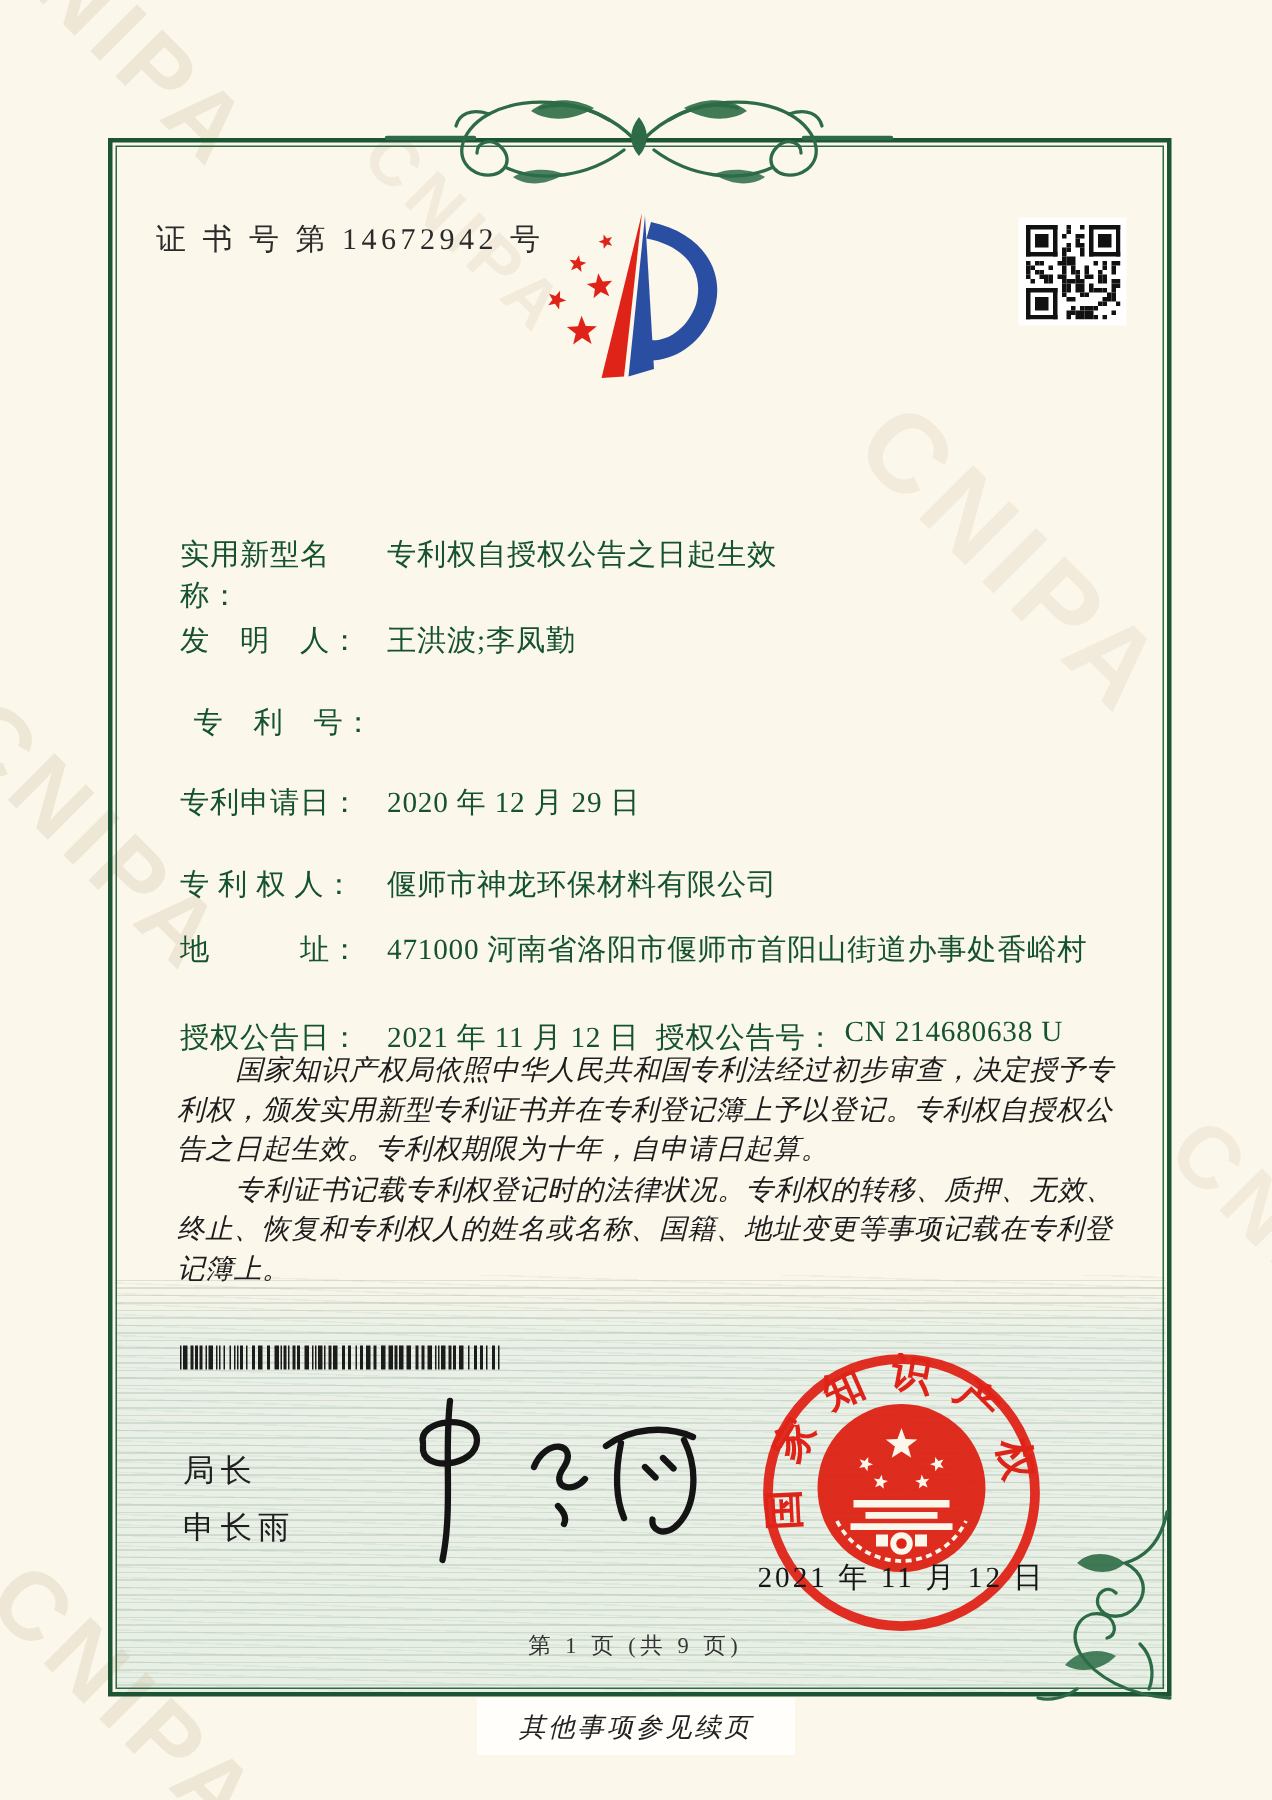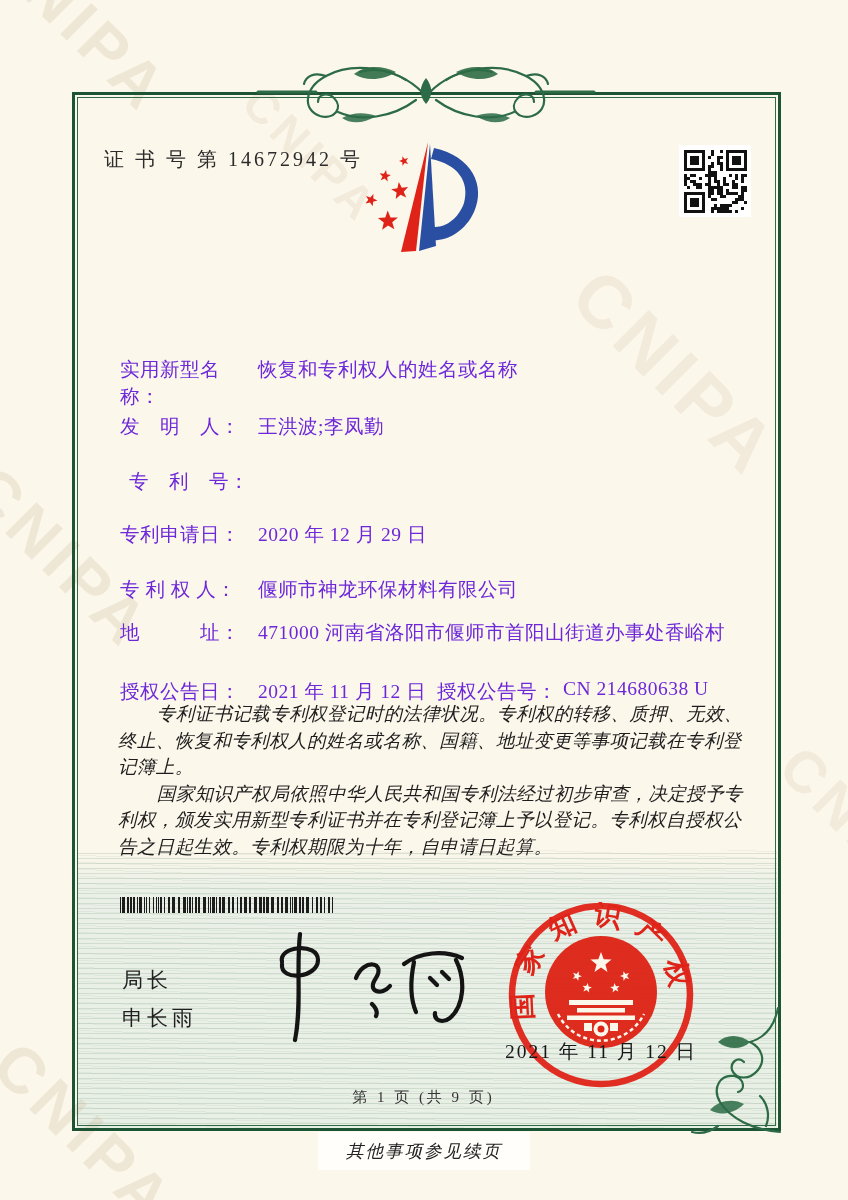--- a/index.html
+++ b/index.html
@@ -30,21 +30,21 @@
   .certno{position:absolute;left:104px;top:146px;font-size:20px;letter-spacing:3px;color:#2b2b2b;}
 
   .qrbox{position:absolute;left:679px;top:145px;width:72px;height:72px;background:#fff;
          display:flex;align-items:center;justify-content:center;}
 
   .logo{position:absolute;left:354px;top:134px;}
 
   .title{position:absolute;left:72px;top:252px;width:703px;text-align:center;
          font-size:42px;font-weight:bold;letter-spacing:12px;text-indent:12px;color:#151515;}
 
-  .row{position:absolute;left:120px;width:648px;display:flex;font-size:19.5px;color:#6d28d9;}
+  .row{position:absolute;left:120px;width:648px;display:flex;font-size:19.5px;color:#14532d;}
   .row .lbl{width:138px;flex:0 0 138px;letter-spacing:0.5px;}
   .row .val{letter-spacing:0.5px;}
   .pair2{position:absolute;left:317px;top:0;display:flex;}
   .pair2 .lbl{width:auto;flex:none;margin-right:6px;}
 
   .paras{position:absolute;left:118px;top:701px;width:638px;font-size:18.5px;line-height:26.5px;
          color:#1d1d1d;font-style:italic;letter-spacing:0.4px;}
   .paras p{margin:0;text-indent:2.1em;}
 
   .barcode{position:absolute;left:120px;top:897px;width:220px;height:16px;font-size:0;white-space:nowrap;}
@@ -260,21 +260,21 @@
           <rect x="39" y="60" width="3" height="3" fill="#111"></rect>
           <rect x="42" y="60" width="3" height="3" fill="#111"></rect>
           <rect x="45" y="60" width="3" height="3" fill="#111"></rect>
           <rect x="51" y="60" width="3" height="3" fill="#111"></rect>
         </svg>
     </div>
 
 
     <div class="row" style="top:356px;">
       <span class="lbl">实用新型名称：</span>
-      <span class="val">恢复和专利权人的姓名或名称</span>
+      <span class="val">专利权自授权公告之日起生效</span>
     </div>
     <div class="row" style="top:413px;">
       <span class="lbl">发　明　人：</span>
       <span class="val">王洪波;李凤勤</span>
     </div>
     <div class="row" style="top:468px;text-align:center;">
       <span class="lbl">专　利　号：</span>
     </div>
     <div class="row" style="top:521px;">
       <span class="lbl">专利申请日：</span>
@@ -292,22 +292,22 @@
     <div class="row" style="top:666px;margin-top:12px;">
       <span class="lbl">授权公告日：</span>
       <span class="val">2021 年 11 月 12 日</span>
       <span class="pair2">
         <span class="lbl">授权公告号：</span>
         <span class="val">CN 214680638 U</span>
       </span>
     </div>
 
     <div class="paras">
+      <p>国家知识产权局依照中华人民共和国专利法经过初步审查，决定授予专利权，颁发实用新型专利证书并在专利登记簿上予以登记。专利权自授权公告之日起生效。专利权期限为十年，自申请日起算。</p>
       <p>专利证书记载专利权登记时的法律状况。专利权的转移、质押、无效、终止、恢复和专利权人的姓名或名称、国籍、地址变更等事项记载在专利登记簿上。</p>
-      <p>国家知识产权局依照中华人民共和国专利法经过初步审查，决定授予专利权，颁发实用新型专利证书并在专利登记簿上予以登记。专利权自授权公告之日起生效。专利权期限为十年，自申请日起算。</p>
     </div>
 
     <div class="barcode" id="barcode"><i style="width:1px;margin-right:1px"></i><i style="width:3px;margin-right:2px"></i><i style="width:2px;margin-right:1px"></i><i style="width:2px;margin-right:1px"></i><i style="width:2px;margin-right:2px"></i><i style="width:1px;margin-right:1px"></i><i style="width:3px;margin-right:2px"></i><i style="width:1px;margin-right:1px"></i><i style="width:1px;margin-right:2px"></i><i style="width:1px;margin-right:3px"></i><i style="width:1px;margin-right:2px"></i><i style="width:1px;margin-right:1px"></i><i style="width:1px;margin-right:1px"></i><i style="width:2px;margin-right:2px"></i><i style="width:1px;margin-right:3px"></i><i style="width:2px;margin-right:2px"></i><i style="width:3px;margin-right:3px"></i><i style="width:2px;margin-right:3px"></i><i style="width:3px;margin-right:1px"></i><i style="width:1px;margin-right:1px"></i><i style="width:2px;margin-right:1px"></i><i style="width:1px;margin-right:2px"></i><i style="width:2px;margin-right:1px"></i><i style="width:2px;margin-right:3px"></i><i style="width:3px;margin-right:2px"></i><i style="width:1px;margin-right:1px"></i><i style="width:1px;margin-right:1px"></i><i style="width:3px;margin-right:1px"></i><i style="width:1px;margin-right:2px"></i><i style="width:2px;margin-right:1px"></i><i style="width:3px;margin-right:3px"></i><i style="width:2px;margin-right:2px"></i><i style="width:2px;margin-right:3px"></i><i style="width:1px;margin-right:2px"></i><i style="width:2px;margin-right:2px"></i><i style="width:3px;margin-right:2px"></i><i style="width:2px;margin-right:3px"></i><i style="width:3px;margin-right:2px"></i><i style="width:3px;margin-right:1px"></i><i style="width:2px;margin-right:1px"></i><i style="width:3px;margin-right:2px"></i><i style="width:3px;margin-right:3px"></i><i style="width:2px;margin-right:2px"></i><i style="width:2px;margin-right:2px"></i><i style="width:3px;margin-right:2px"></i><i style="width:1px;margin-right:1px"></i><i style="width:1px;margin-right:1px"></i><i style="width:3px;margin-right:2px"></i><i style="width:2px;margin-right:1px"></i><i style="width:2px;margin-right:2px"></i><i style="width:3px;margin-right:3px"></i><i style="width:1px;margin-right:3px"></i><i style="width:2px;margin-right:2px"></i><i style="width:2px;margin-right:2px"></i><i style="width:1px;margin-right:3px"></i><i style="width:2px;margin-right:2px"></i><i style="width:1px;margin-right:1px"></i></div>
 
     <div class="sig-title">局长</div>
     <div class="sig-name">申长雨</div>
 
     <svg class="autograph" width="220" height="118" viewBox="0 0 220 118">
       <g stroke="#141414" stroke-width="4.2" fill="none" stroke-linecap="round" stroke-linejoin="round">
         <path d="M30,34 C26,18 66,14 66,32 C66,50 28,54 30,36"></path>

